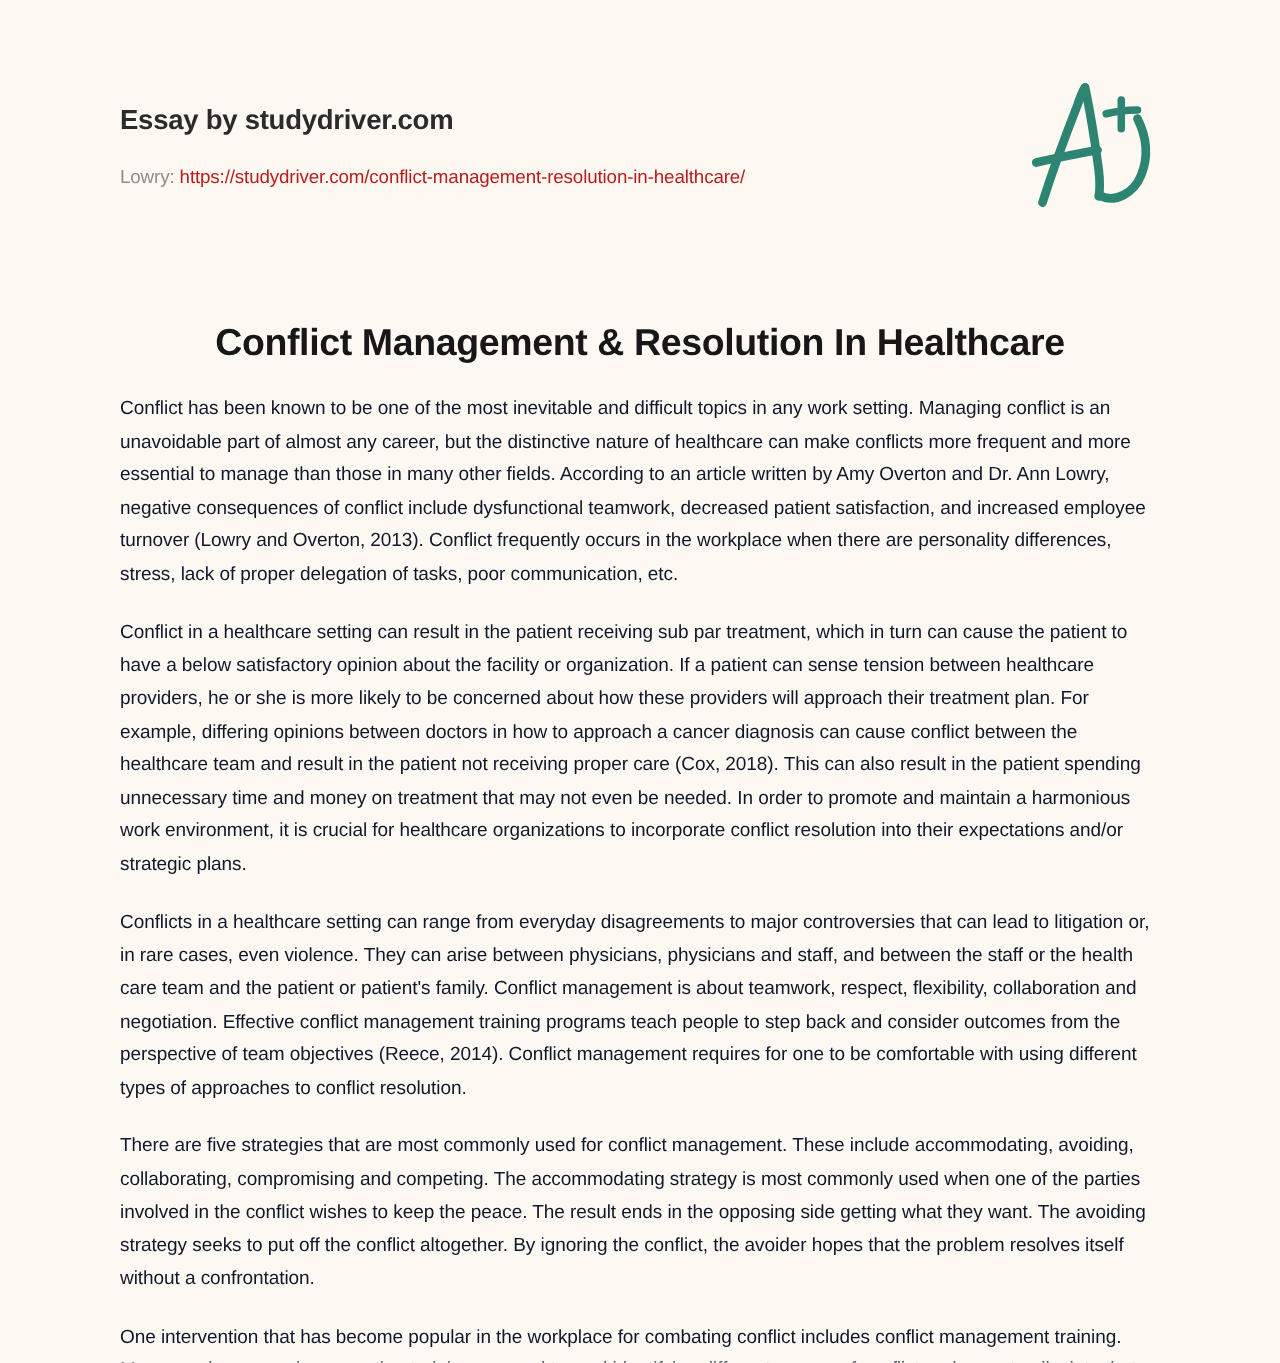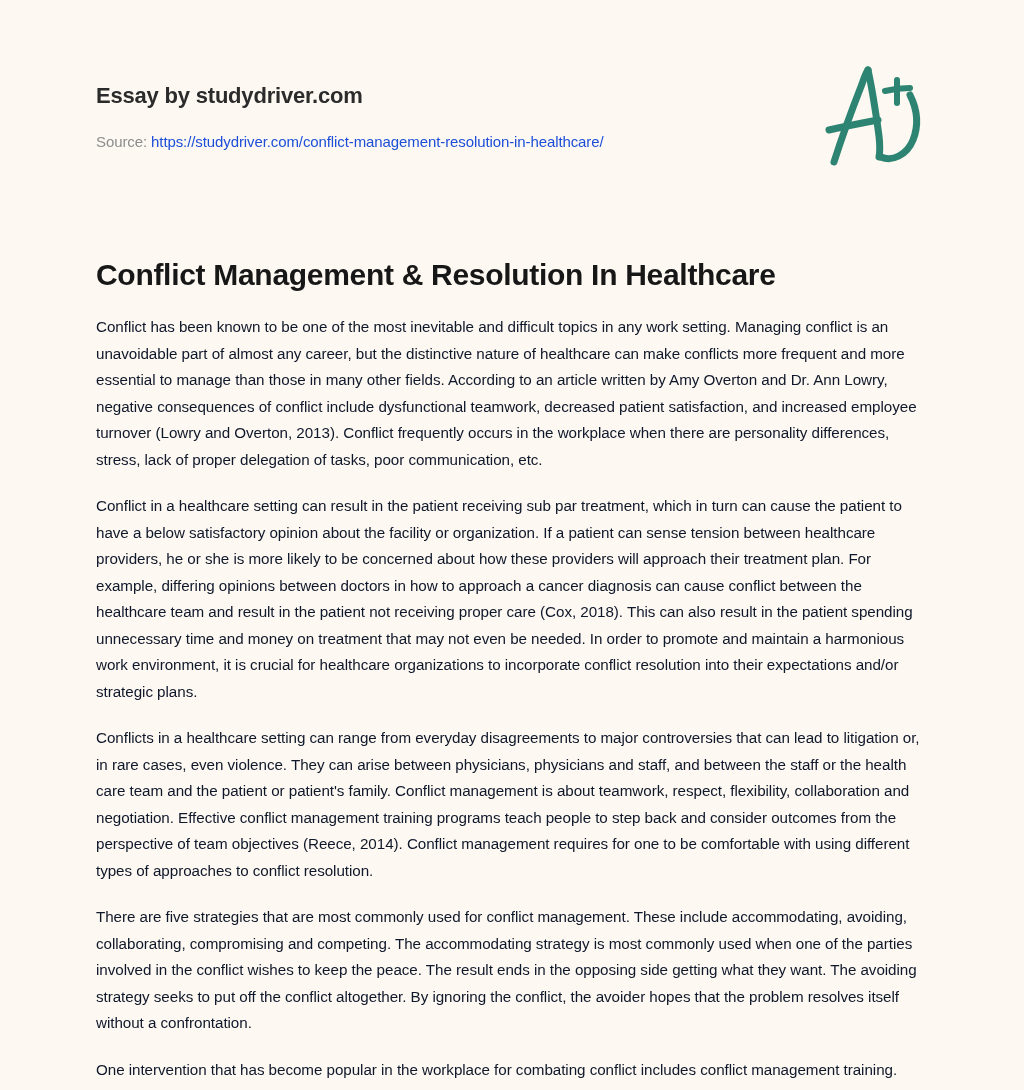--- a/index.html
+++ b/index.html
@@ -44,21 +44,21 @@
     margin-top: 22px;
     font-size: 15px;
     line-height: 20px;
     color: #8a8a8a;
     letter-spacing: -0.1px;
   }
   .source-label {
     color: #8d8d8d;
   }
   .source-url {
-    color: #1d4ed8;
+    color: #b91c1c;
     text-decoration: none;
   }
 
   .logo {
     position: absolute;
     top: 62px;
     right: 0px;
     width: 110px;
     height: 108px;
   }
@@ -70,20 +70,21 @@
 
   
   .title {
     margin: 0;
     padding-top: 136px;
     font-size: 30px;
     line-height: 38px;
     font-weight: bold;
     color: #171717;
     letter-spacing: -0.3px;
+    text-align: center;
   }
 
   
   .article {
     padding-top: 20px;
   }
   .article p {
     margin: 0 0 20px 0;
     font-size: 15.2px;
     line-height: 26.5px;
@@ -99,21 +100,21 @@
 </head>
 <body>
 
 <div class="page">
 
   <div class="header">
 
     <div class="brand-line">Essay by studydriver.com</div>
 
     <div class="source-line">
-      <span class="source-label">Source:</span>
+      <span class="source-label">Lowry:</span>
       <a class="source-url" href="#">https://studydriver.com/conflict-management-resolution-in-healthcare/</a>
     </div>
 
     <div class="logo">
       <svg viewBox="0 0 110 108" xmlns="http://www.w3.org/2000/svg" fill="none" stroke="#2e8472" stroke-linecap="round" stroke-linejoin="round">
 
         <path d="M16 100 C 23 78, 33 50, 44 22 C 46 16, 48 11, 50 8" stroke-width="7"></path>
 
         <path d="M50 8 C 54 26, 58 52, 61 74 C 62 83, 62 90, 61 95" stroke-width="7"></path>
 

